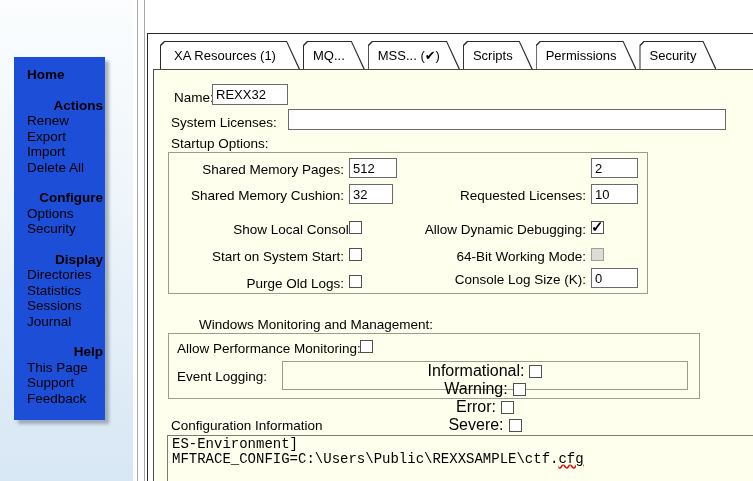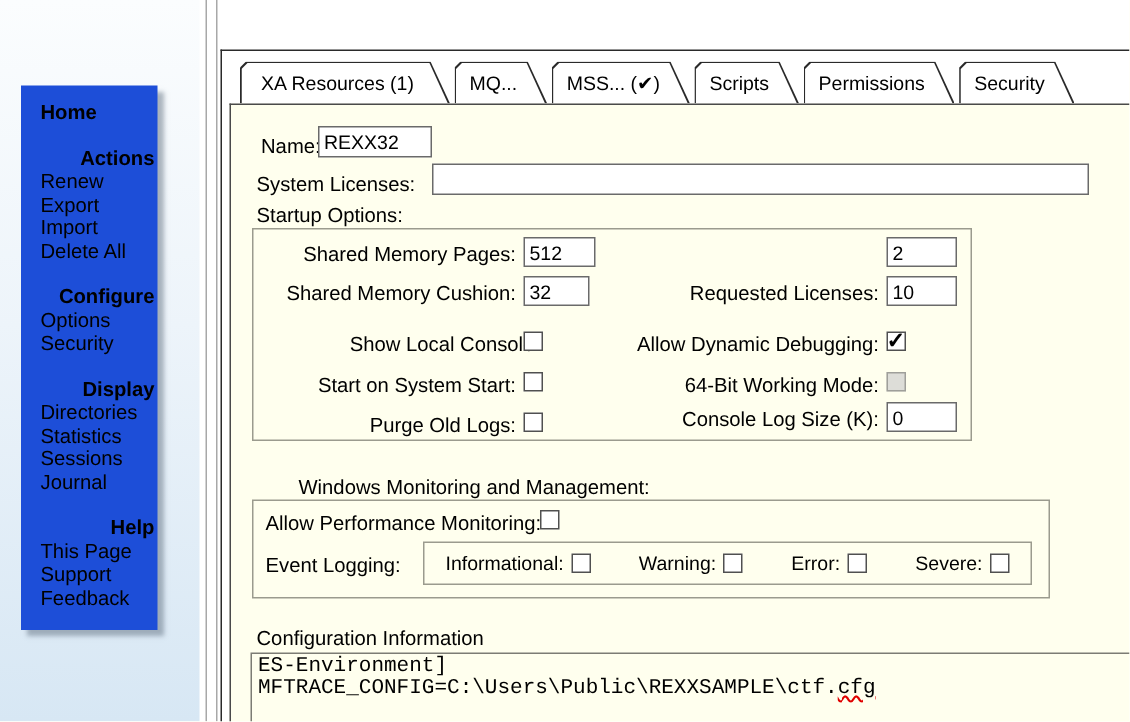--- a/index.html
+++ b/index.html
@@ -48,21 +48,21 @@
   .txt { position:absolute; box-sizing:border-box; border:1px solid #6a6a6a; background:#fff;
          font:13px "Liberation Sans",sans-serif; padding:1px 3px; z-index:5; }
   .groupbox { position:absolute; border:1px solid #9b9b8e; z-index:4; }
   .cb { position:absolute; width:13px; height:13px; box-sizing:border-box;
         border:1px solid #505050; background:#fff; z-index:5; }
   .cb[data-checked="true"]::after { content:"✓"; position:absolute; left:-1px; top:-4px;
         font-size:15px; font-weight:bold; color:#000; }
   .cb.disabled { background:#DDDDD8; border-color:#9F9F9A; }
   .cb.inline { position:relative; margin-left:5px; flex:0 0 auto; }
   .evbox { position:absolute; border:1px solid #9b9b8e; display:flex; align-items:center;
-           justify-content:space-between; padding:0 14px; box-sizing:border-box; font-size:13px; z-index:5; }
+           justify-content:space-between; padding:0 14px; box-sizing:border-box; font-size:16px; z-index:5;flex-direction:column; }
   .evpair { display:flex; align-items:center; }
   .cfgbox { position:absolute; border:1px solid #7c7c74; background:#FFFFEE; box-sizing:border-box;
             font-family:"Liberation Mono","DejaVu Sans Mono",monospace; font-size:14px; line-height:15px;
             padding:1px 4px; z-index:5; }
   .misspell { text-decoration:underline; text-decoration-style:wavy; text-decoration-color:#E00000; }
 </style>
 </head>
 <body>
 
 <div class="page">

